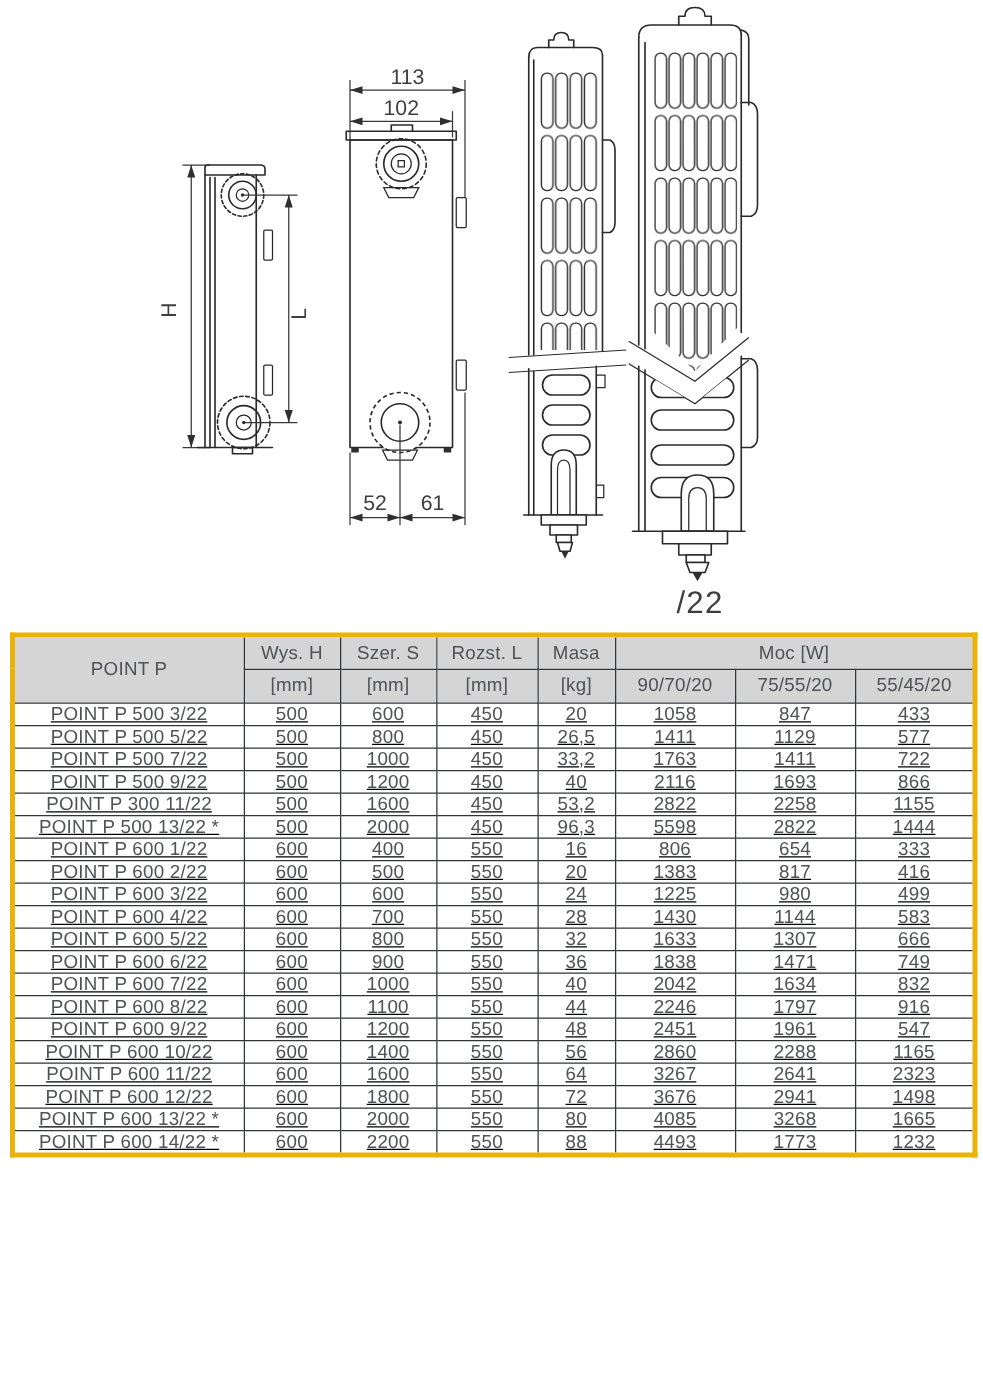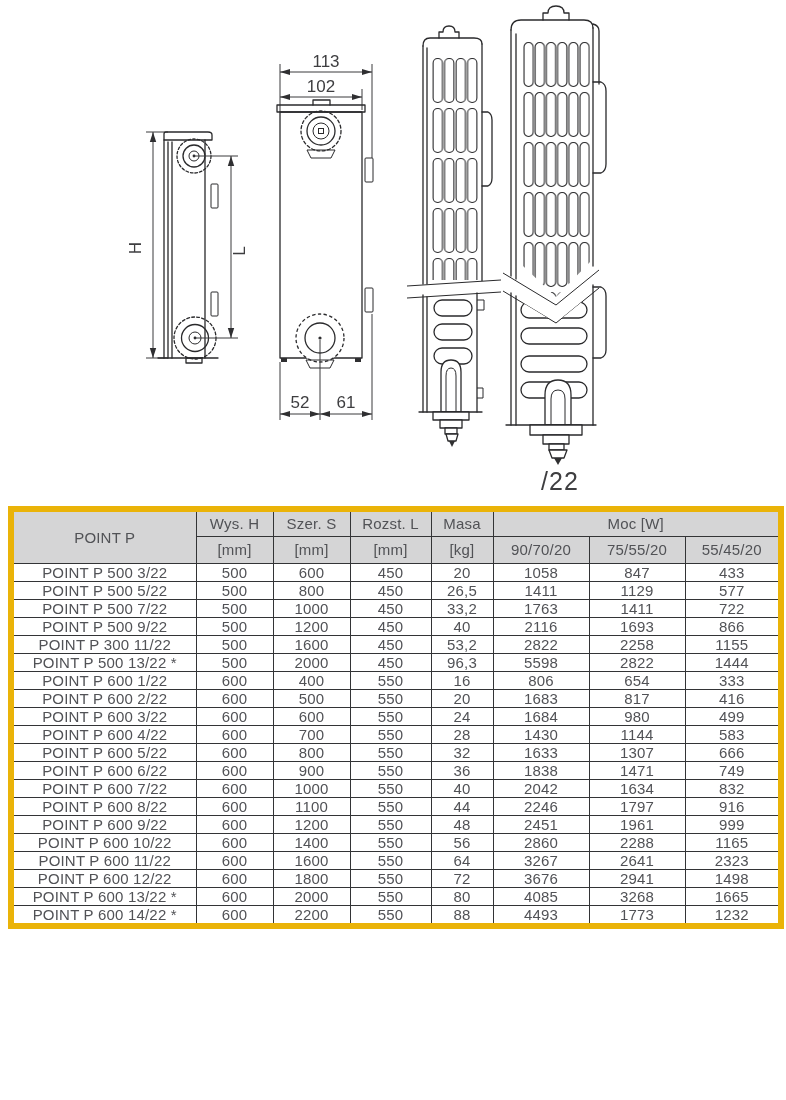--- a/index.html
+++ b/index.html
@@ -12,32 +12,32 @@
   svg .wfill{fill:#ffffff;stroke:#2a2a2c;stroke-width:1.3;stroke-linejoin:round;}
   svg .wipe{fill:#ffffff;stroke:none;}
   svg .dark{fill:#2f2f31;stroke:none;}
   svg text{font-family:"Liberation Sans",sans-serif;fill:#3e3e40;}
   .dimtxt{font-size:17px;}
   .typetxt{font-size:25px;letter-spacing:1px;}
 
   table[data-name="spec-table"]{
     position:absolute;left:8px;top:506px;width:770px;
     border-collapse:collapse;table-layout:fixed;
-    border:6px solid #eab308;
+    border:4px solid #eab308;
   }
   table[data-name="spec-table"] th,
   table[data-name="spec-table"] td{
     border:1px solid #333436;
     text-align:center;vertical-align:middle;
     font-size:15px;font-weight:400;color:#515256;
     padding:0;letter-spacing:.2px;white-space:nowrap;overflow:hidden;
   }
   table[data-name="spec-table"] thead th{background:#d5d5d6;}
   table[data-name="spec-table"] thead tr{height:27px;}
-  table[data-name="spec-table"] tbody tr{height:14px;}
+  table[data-name="spec-table"] tbody tr{height:14px;text-decoration:underline;}
   table[data-name="spec-table"] tbody td{background:#ffffff;}
 </style>
 </head>
 <body>
 
 <svg id="drawing" data-name="technical-drawing" width="786" height="502" viewBox="0 0 786 502" xmlns="http://www.w3.org/2000/svg">
   <defs>
     <pattern id="slotA" x="432" y="56" width="11.5" height="50" patternUnits="userSpaceOnUse">
       <rect x="1.1" y="2.5" width="9.3" height="44" rx="4.4" fill="#ffffff" stroke="#2a2a2c" stroke-width="1.1"></rect>
     </pattern>
@@ -314,31 +314,31 @@
         <td data-name="value-cell">806</td>
         <td data-name="value-cell">654</td>
         <td data-name="value-cell">333</td>
       </tr>
       <tr data-name="table-row">
         <td data-name="model-name-cell">POINT P 600 2/22</td>
         <td data-name="value-cell">600</td>
         <td data-name="value-cell">500</td>
         <td data-name="value-cell">550</td>
         <td data-name="value-cell">20</td>
-        <td data-name="value-cell">1683</td>
+        <td data-name="value-cell">1383</td>
         <td data-name="value-cell">817</td>
         <td data-name="value-cell">416</td>
       </tr>
       <tr data-name="table-row">
         <td data-name="model-name-cell">POINT P 600 3/22</td>
         <td data-name="value-cell">600</td>
         <td data-name="value-cell">600</td>
         <td data-name="value-cell">550</td>
         <td data-name="value-cell">24</td>
-        <td data-name="value-cell">1684</td>
+        <td data-name="value-cell">1225</td>
         <td data-name="value-cell">980</td>
         <td data-name="value-cell">499</td>
       </tr>
       <tr data-name="table-row">
         <td data-name="model-name-cell">POINT P 600 4/22</td>
         <td data-name="value-cell">600</td>
         <td data-name="value-cell">700</td>
         <td data-name="value-cell">550</td>
         <td data-name="value-cell">28</td>
         <td data-name="value-cell">1430</td>
@@ -386,21 +386,21 @@
         <td data-name="value-cell">916</td>
       </tr>
       <tr data-name="table-row">
         <td data-name="model-name-cell">POINT P 600 9/22</td>
         <td data-name="value-cell">600</td>
         <td data-name="value-cell">1200</td>
         <td data-name="value-cell">550</td>
         <td data-name="value-cell">48</td>
         <td data-name="value-cell">2451</td>
         <td data-name="value-cell">1961</td>
-        <td data-name="value-cell">999</td>
+        <td data-name="value-cell">547</td>
       </tr>
       <tr data-name="table-row">
         <td data-name="model-name-cell">POINT P 600 10/22</td>
         <td data-name="value-cell">600</td>
         <td data-name="value-cell">1400</td>
         <td data-name="value-cell">550</td>
         <td data-name="value-cell">56</td>
         <td data-name="value-cell">2860</td>
         <td data-name="value-cell">2288</td>
         <td data-name="value-cell">1165</td>

